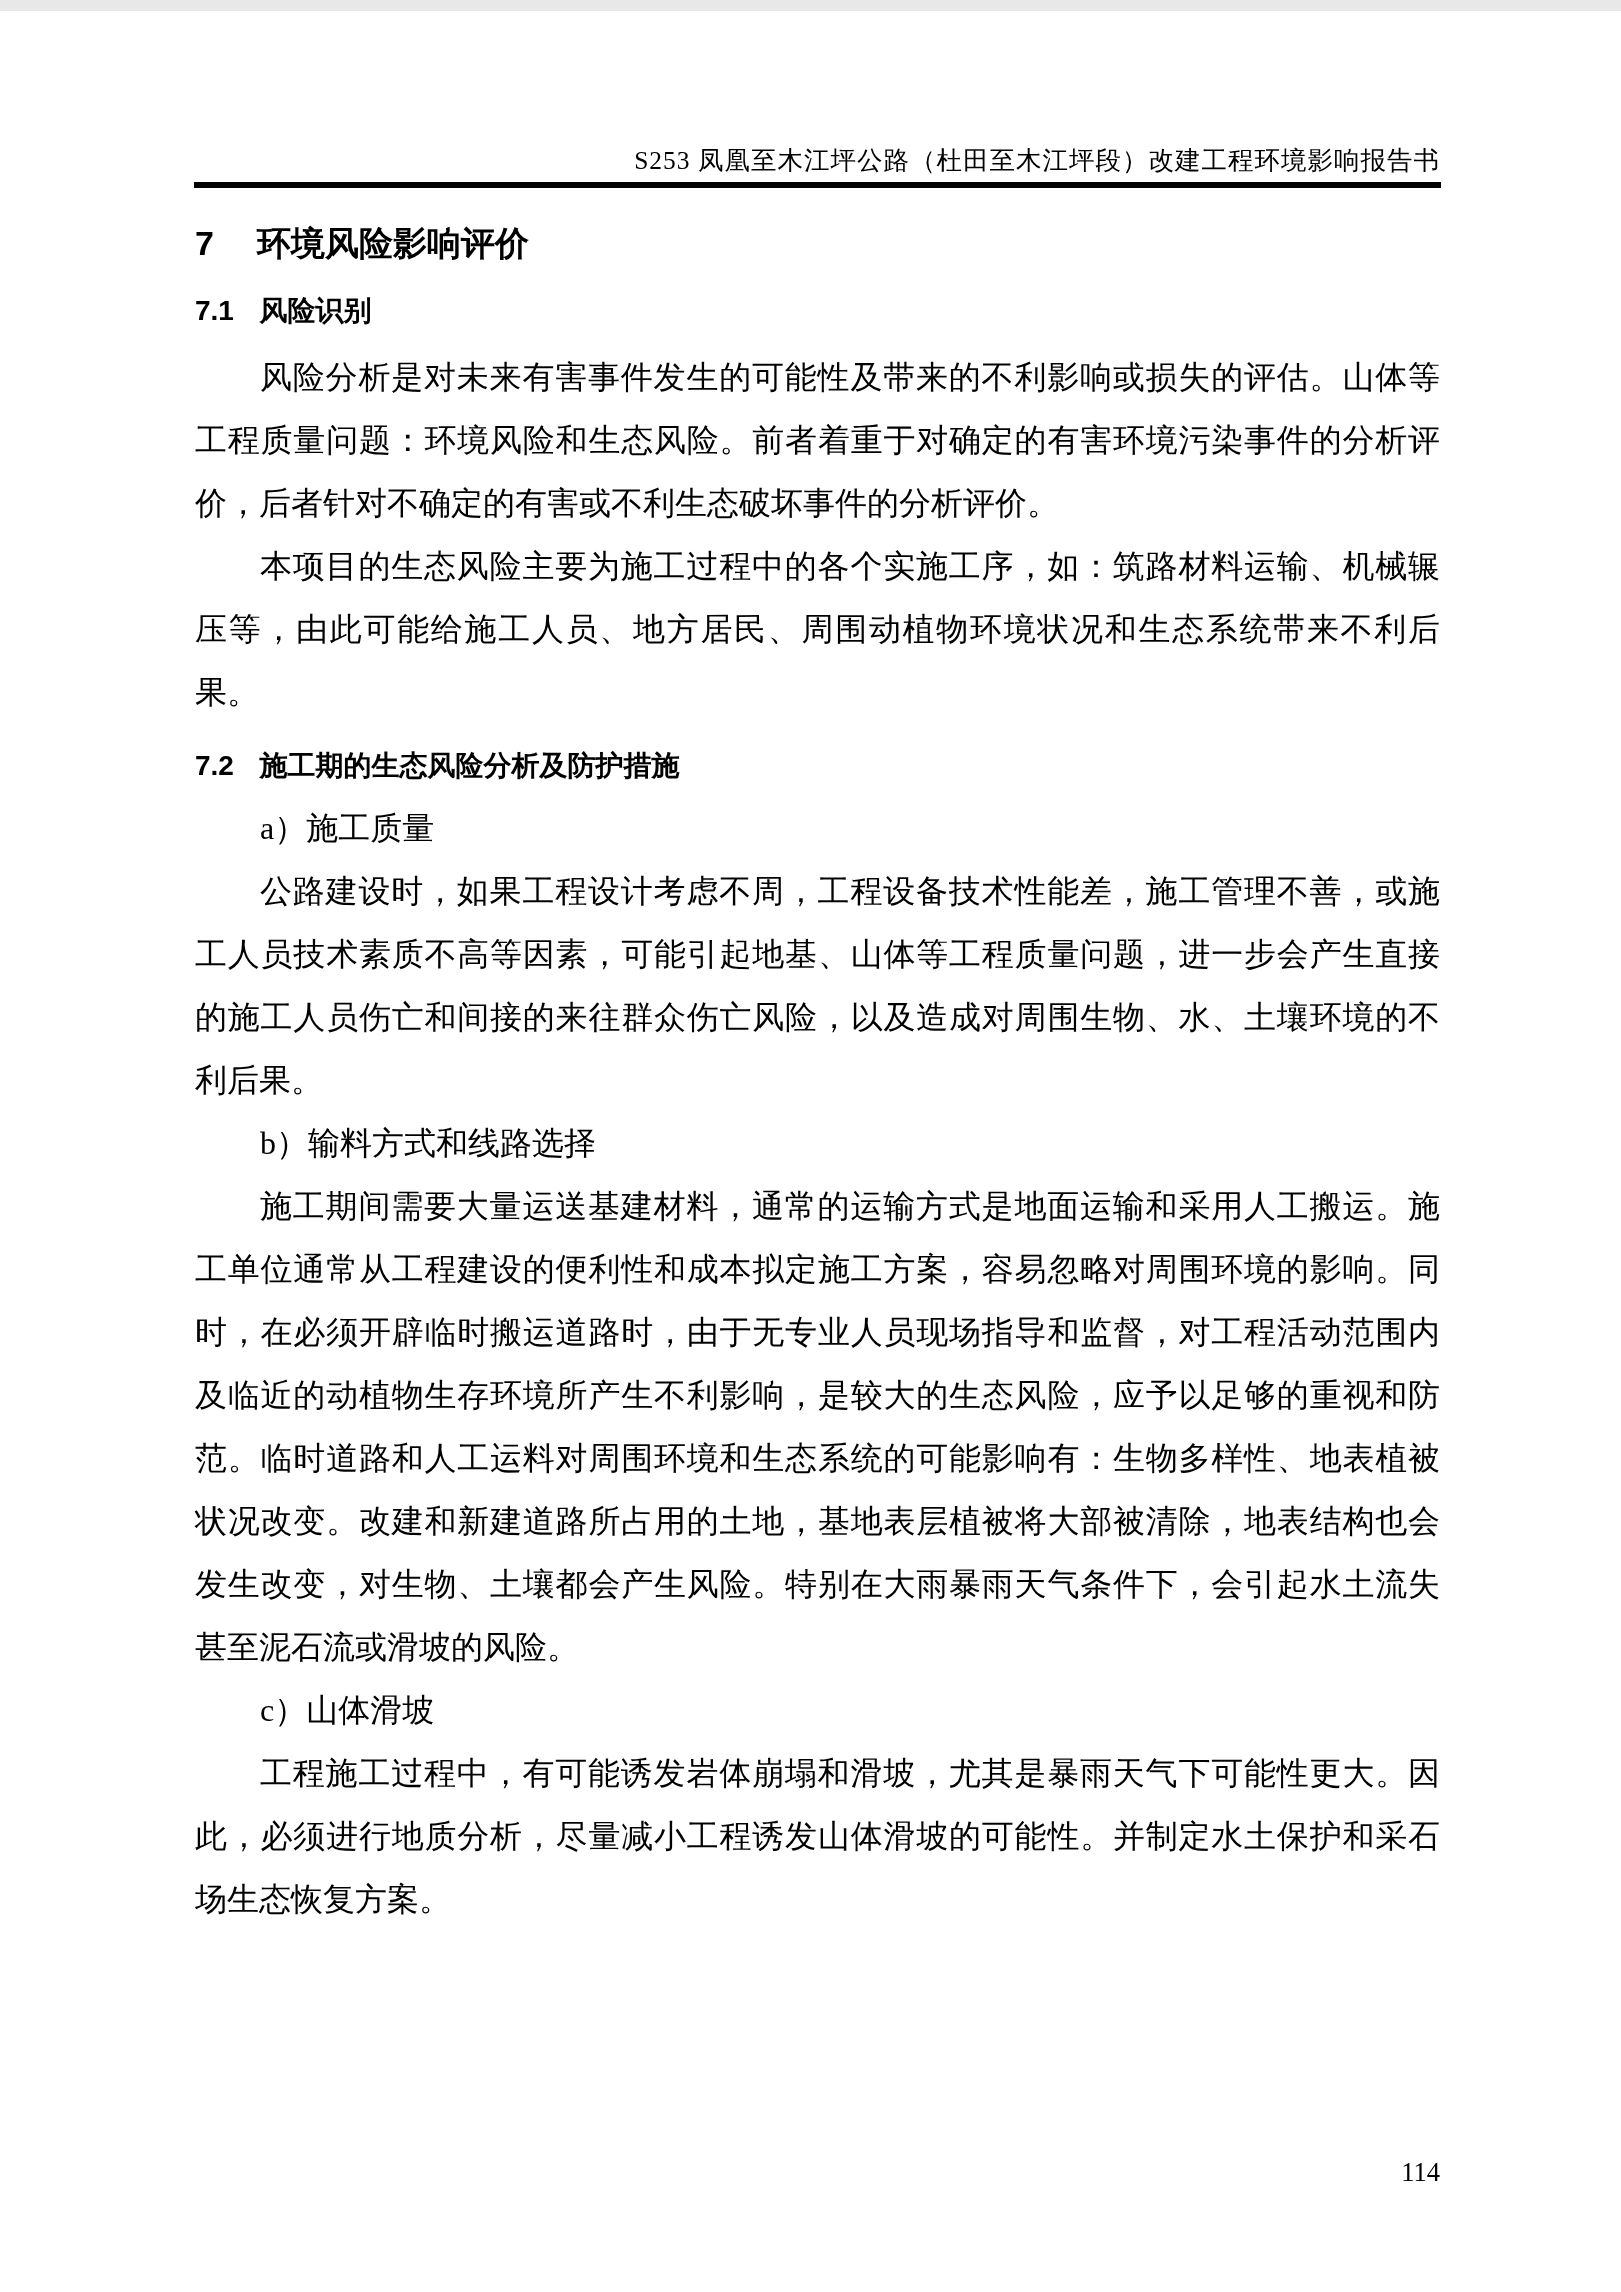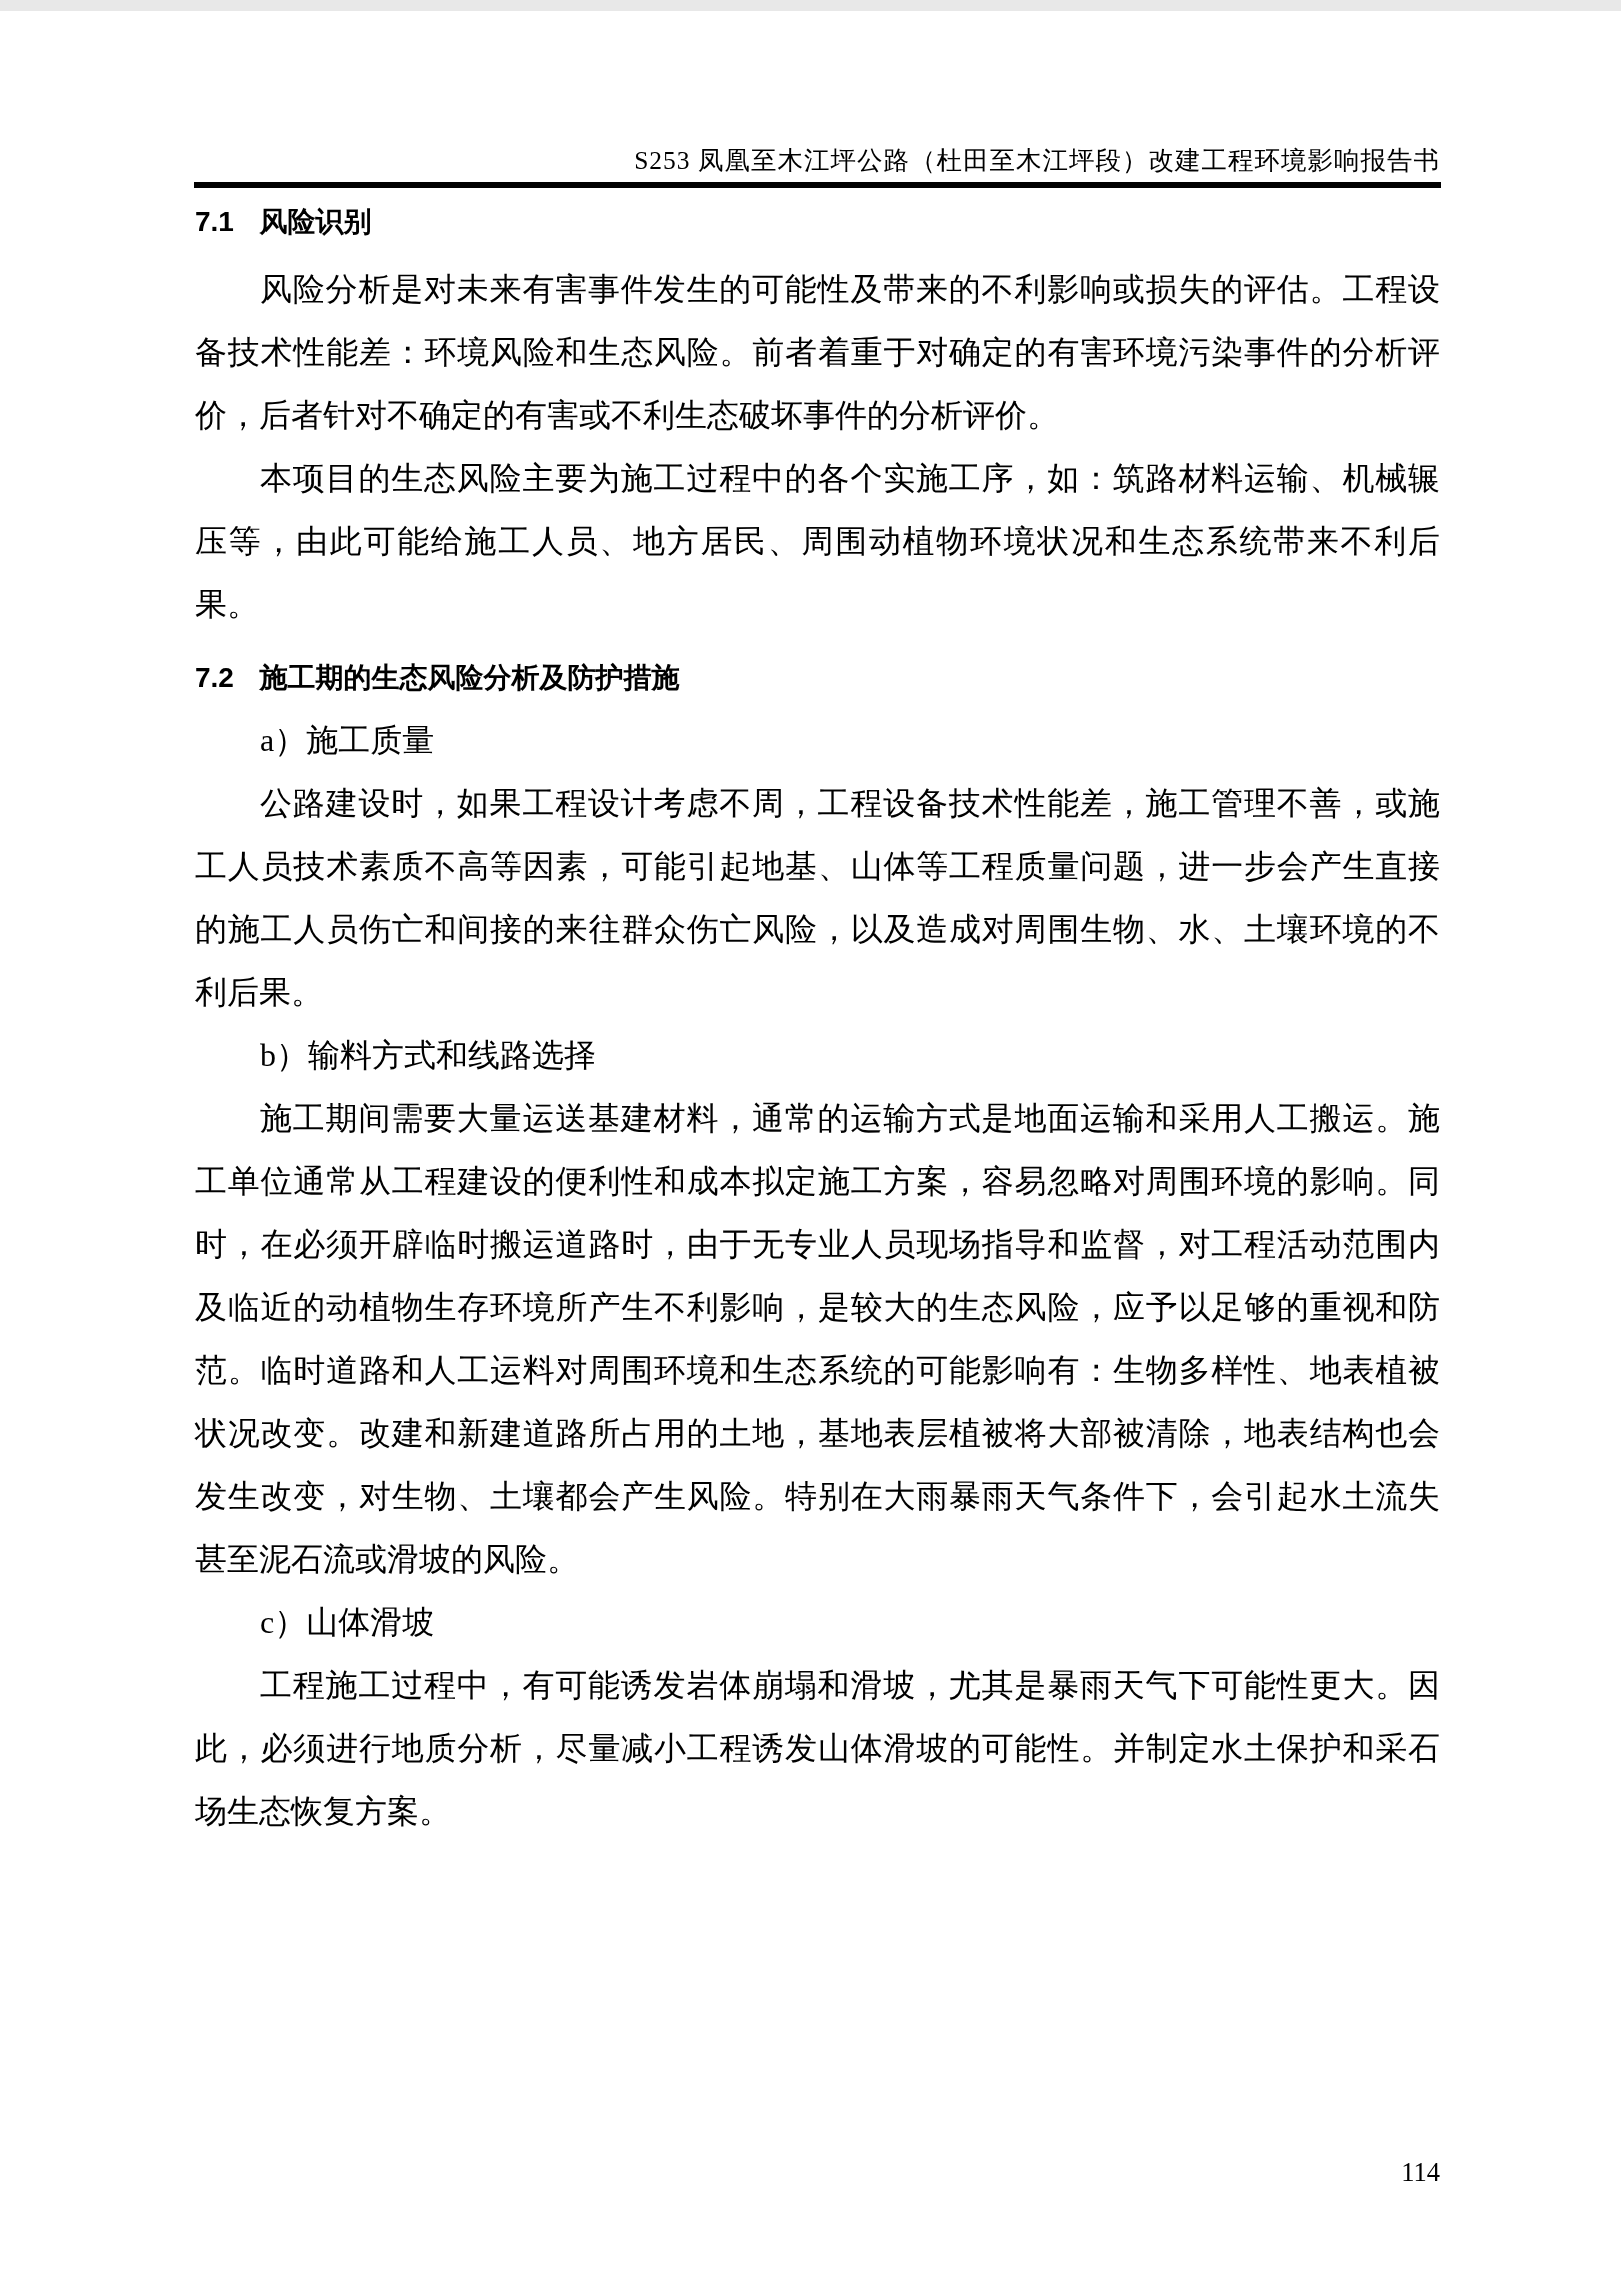--- a/index.html
+++ b/index.html
@@ -93,26 +93,29 @@
 <body>
 
 <div class="page">
 
   <div class="running-header-text">S253 凤凰至木江坪公路（杜田至木江坪段）改建工程环境影响报告书</div>
 
   <div class="header-rule"></div>
 
   <div class="content">
 
+    <div class="h1">
+      <span class="sec-num">7</span><span>环境风险影响评价</span>
+    </div>
 
     <div class="h2">
       <span class="sec-num">7.1</span><span>风险识别</span>
     </div>
 
-    <p class="para first">风险分析是对未来有害事件发生的可能性及带来的不利影响或损失的评估。工程设备技术性能差：环境风险和生态风险。前者着重于对确定的有害环境污染事件的分析评价，后者针对不确定的有害或不利生态破坏事件的分析评价。</p>
+    <p class="para first">风险分析是对未来有害事件发生的可能性及带来的不利影响或损失的评估。山体等工程质量问题：环境风险和生态风险。前者着重于对确定的有害环境污染事件的分析评价，后者针对不确定的有害或不利生态破坏事件的分析评价。</p>
 
     <p class="para">本项目的生态风险主要为施工过程中的各个实施工序，如：筑路材料运输、机械辗压等，由此可能给施工人员、地方居民、周围动植物环境状况和生态系统带来不利后果。</p>
 
 
     <div class="h2 in-flow">
       <span class="sec-num">7.2</span><span>施工期的生态风险分析及防护措施</span>
     </div>
 
     <p class="sub-item">a）施工质量</p>
 

